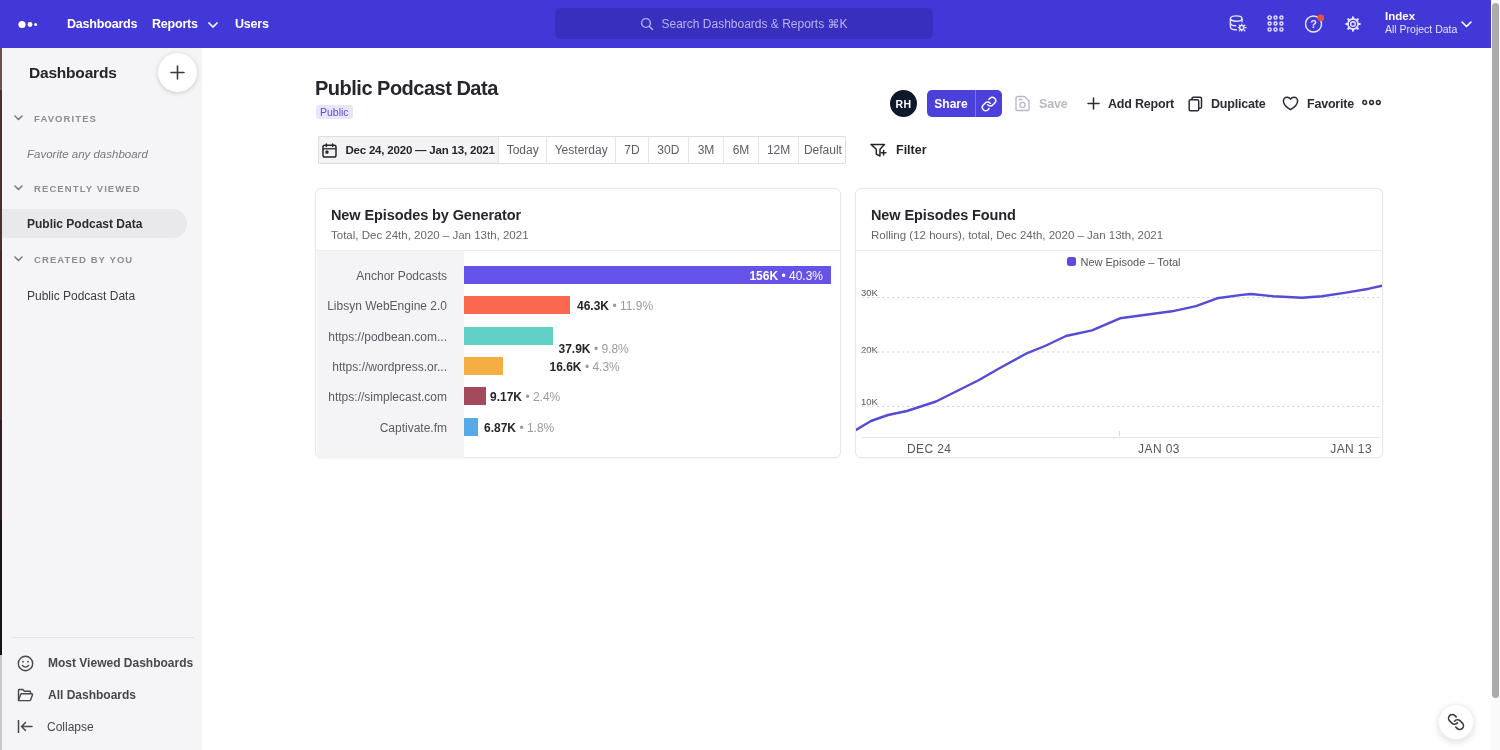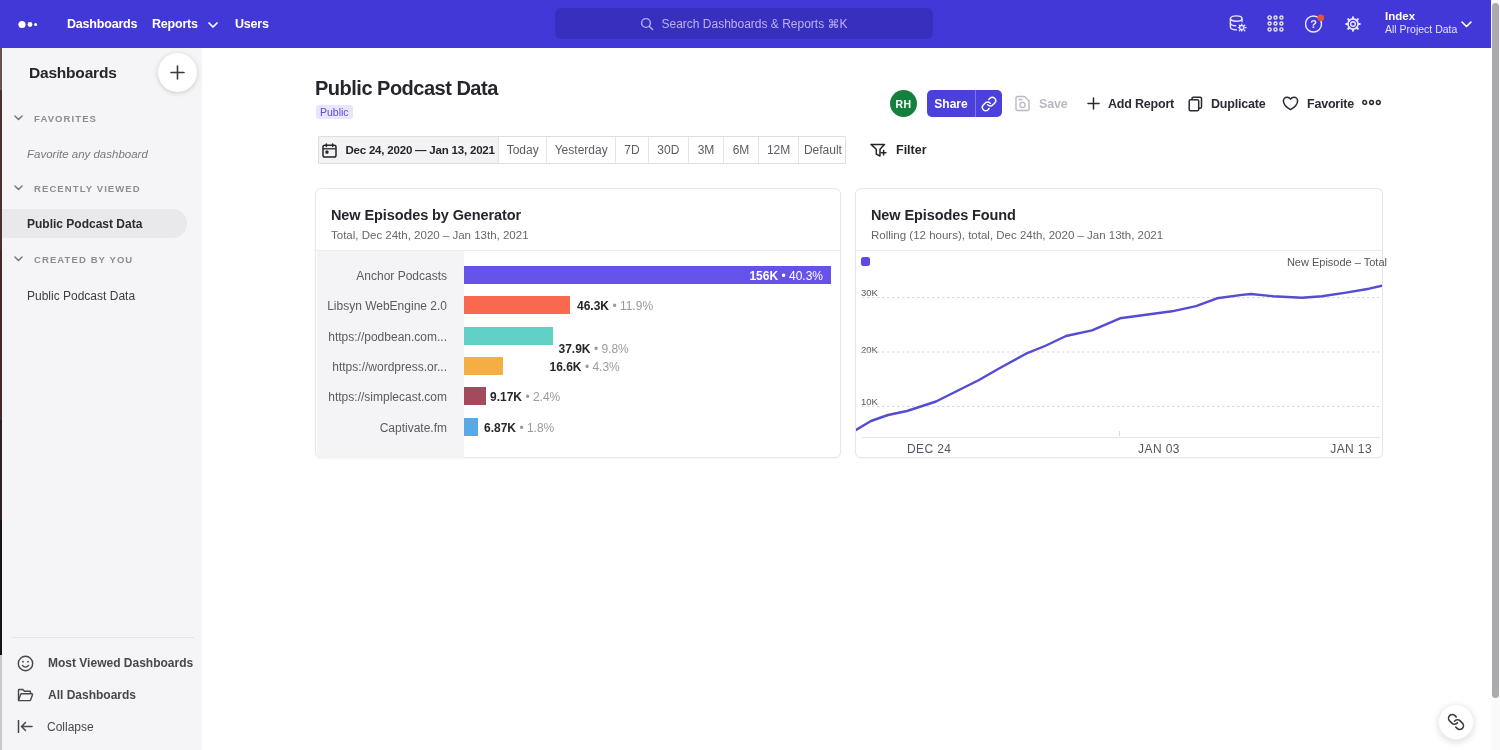--- a/index.html
+++ b/index.html
@@ -40,21 +40,21 @@
   font-size:12px; font-weight:700; color:#47474e; }
 #sb-divider { position:absolute; left:10px; top:589px; width:182px; height:1px; background:#e4e3e6; }
 
 
 #h1 { position:absolute; left:315px; top:77px; font-size:20px; font-weight:700; color:#26252b; letter-spacing:-0.5px; }
 #badge { position:absolute; left:316px; top:104.5px; height:14.5px; padding:0 4px; background:#e9e6fb;
   color:#5a4ae0; font-size:10.5px; font-weight:400; border-radius:3px; line-height:14.5px; }
 
 
 #avatar { position:absolute; left:890px; top:90px; width:27px; height:27px; border-radius:50%;
-  background:#15803d; color:#fff; font-size:10.5px; font-weight:700; display:flex; align-items:center; justify-content:center; letter-spacing:0.5px; }
+  background:#0f172a; color:#fff; font-size:10.5px; font-weight:700; display:flex; align-items:center; justify-content:center; letter-spacing:0.5px; }
 #sharebtn { position:absolute; left:927px; top:90px; height:27px; background:#4b40da; border-radius:5px;
   display:flex; align-items:center; color:#fff; }
 #sharebtn .txt { width:48px; text-align:center; font-size:12px; font-weight:700; }
 #sharebtn .div { width:1px; height:27px; background:#7e76e6; }
 #sharebtn .lnk { width:26px; display:flex; align-items:center; justify-content:center; }
 .hbtn { position:absolute; top:90px; height:27px; display:flex; align-items:center; gap:8px;
   font-size:12.5px; font-weight:700; color:#2b2b33; letter-spacing:-0.2px; }
 .hbtn.gray { color:#b9b9c1; }
 
 
@@ -78,21 +78,21 @@
 
 
 #labelcol { position:absolute; left:1px; top:62px; width:147px; height:207px; background:#f4f4f6; border-radius:0 0 0 5px; }
 .brow-label { position:absolute; width:131px; text-align:right; font-size:12px; color:#5a5a63; left:0px; }
 .bar { position:absolute; left:148px; height:18px; }
 .bval { position:absolute; font-size:12px; white-space:nowrap; }
 .bval b { color:#26252b; font-weight:700; }
 .bval .pct { color:#9a9aa1; }
 
 
-#legend { position:absolute; left:5px; top:66.5px; width:100%; display:flex; align-items:center; justify-content:space-between; gap:4px;
+#legend { position:absolute; left:5px; top:66.5px; width:100%; display:flex; align-items:center; justify-content:center; gap:4px;
   font-size:11px; color:#55555e; }
 #legend .sq { width:9px; height:9px; border-radius:2.5px; background:#5b4be0; }
 .ylab { position:absolute; left:5px; font-size:9.5px; color:#55555e; }
 #xaxis { position:absolute; left:6px; right:2px; top:247.5px; height:1px; background:#e4e4e9; }
 .xlab { position:absolute; top:252.5px; font-size:12px; color:#55555e; letter-spacing:0.4px;margin-left:40px; }
 
 
 #fab { position:absolute; left:1438px; top:704px; width:36px; height:36px; border-radius:50%;
   background:#fff; border:1px solid #f1f1f3; box-shadow:0 2px 7px rgba(0,0,0,0.14); display:flex; align-items:center; justify-content:center; }
 </style>

